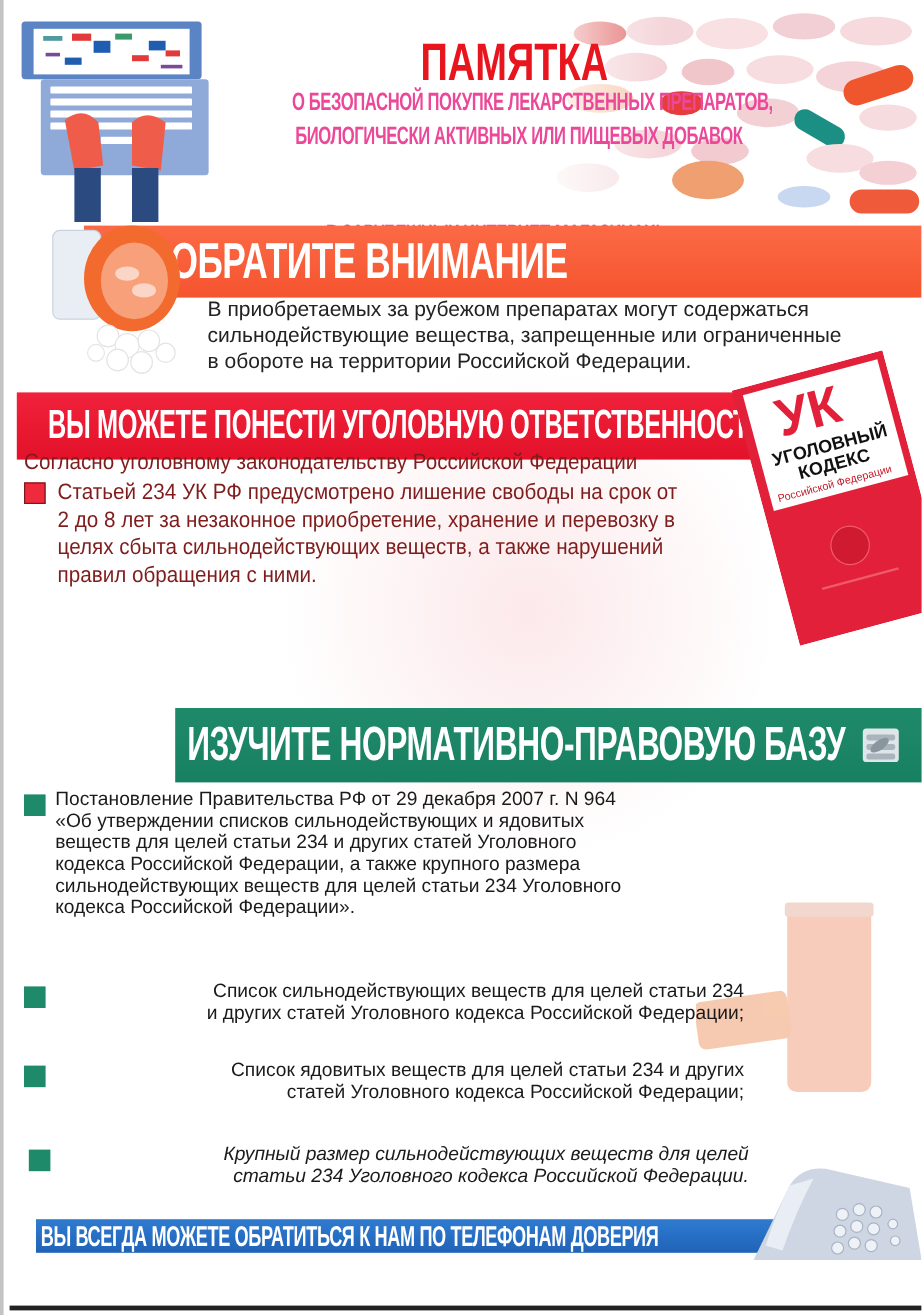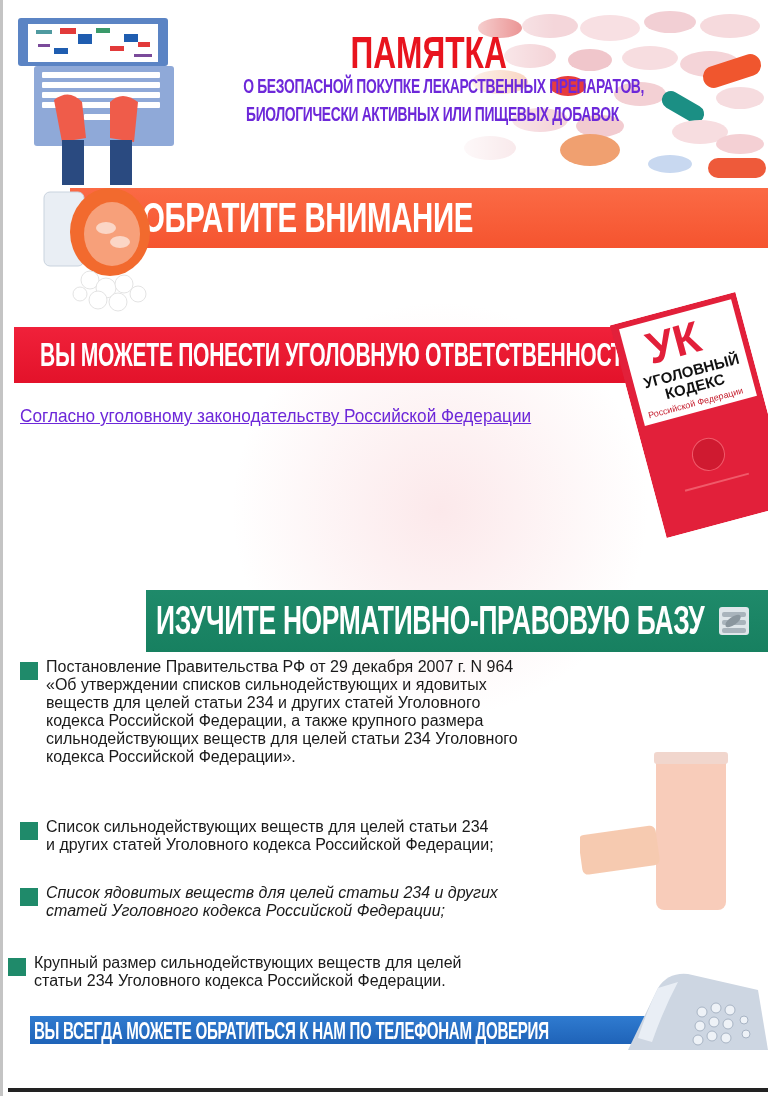--- a/index.html
+++ b/index.html
@@ -10,55 +10,55 @@
     .bottom-line { position: absolute; left: 8px; right: 0; top: 1088px; height: 4px; background: #222; }
 
     
     .cond { font-family: "Liberation Sans", sans-serif; font-weight: 700; transform-origin: left center; display: inline-block; white-space: nowrap; letter-spacing: -0.5px; }
 
     
     .laptop { position: absolute; left: 14px; top: 10px; width: 160px; height: 175px; }
     .pills { position: absolute; left: 440px; top: 8px; width: 328px; height: 176px; overflow: hidden; }
     .title-main { position: absolute; left: 320px; top: 28px; width: 180px; text-align: center; }
     .title-main span { color: #e8141e; font-size: 44px; transform: scaleX(0.72); transform-origin: center center; letter-spacing: 0; }
-    .subtitle-line { position: absolute; text-align: center; color: #6d28d9; font-size: 21px; }
+    .subtitle-line { position: absolute; text-align: center; color: #ec4899; font-size: 21px; }
     .subtitle-line span { transform: scaleX(0.66); transform-origin: center center; }
     .sub1 { left: 140px; top: 74px; width: 520px; }
     .sub2 { left: 150px; top: 102px; width: 500px; }
     .sub3 { left: 200px; top: 140px; width: 400px; margin-top: 44px; }
 
     
     .attention-bar { position: absolute; left: 70px; top: 188px; width: 698px; height: 60px; background: linear-gradient(#fb6a45, #f5542f); }
     .attention-bar .h { position: absolute; left: 72px; top: 6px; color: #fff; font-size: 42px; transform: scaleX(0.70); }
     .bottle { position: absolute; left: 40px; top: 184px; width: 130px; height: 128px; }
     .attention-text { position: absolute; left: 173px; top: 246px; width: 572px; font-size: 17.5px; line-height: 22px; text-align: justify; color: #222; }
     .attention-text p { margin: 0; }
 
     
     .liab-bar { position: absolute; left: 14px; top: 327px; width: 640px; height: 56px; background: linear-gradient(#f0213a, #e3122a); }
     .liab-bar .h { position: absolute; left: 26px; top: 8px; color: #fff; font-size: 34px; transform: scaleX(0.62); }
     .book { position: absolute; left: 636px; top: 305px; width: 130px; height: 220px; transform: rotate(-15deg); transform-origin: center; }
-    .liab-body { position: absolute; left: 20px; top: 404px; width: 640px; font-size: 18.5px; line-height: 23px; color: #6d28d9; text-decoration: underline; }
+    .liab-body { position: absolute; left: 20px; top: 373px; width: 640px; font-size: 18.5px; line-height: 23px; color: #7f1d1d; }
     .liab-body .lead { margin-bottom: 2px; transform: scaleX(0.93); transform-origin: left; white-space: nowrap; }
     .bullet-item { position: relative; padding-left: 28px; margin-bottom: 0; }
     .bullet-item .sq { position: absolute; left: 0; top: 4px; width: 18px; height: 18px; background: #ee2a3c; border: 1px solid #7a1a1a; }
     .bullet-item .txt { display: block; transform: scaleX(0.93); transform-origin: left; white-space: pre-line; }
 
     
     .law-bar { position: absolute; left: 146px; top: 590px; width: 650px; height: 62px; background: linear-gradient(#1f8a6a, #178060); }
     .law-bar .h { position: absolute; left: 10px; top: 8px; color: #fff; font-size: 40px; transform: scaleX(0.66); }
     .law-icon { position: absolute; left: 572px; top: 16px; width: 32px; height: 30px; }
     .law-item { position: relative; padding-left: 26px; }
     .law-item .sq { position: absolute; left: 0; top: 4px; width: 18px; height: 18px; background: #1f8a6a; }
-    .law-item .txt { display: block; white-space: pre-line; }
+    .law-item .txt { display: block; white-space: pre-line; text-align: right; }
     .law-item.first .txt { text-align: justify; text-align-last: left; }
     .li1 { position: absolute; left: 20px; top: 658px; width: 582px; }
     .li2 { position: absolute; left: 20px; top: 818px; width: 600px; }
-    .li3 { position: absolute; left: 20px; top: 884px; width: 600px; font-style: italic; }
-    .li4 { position: absolute; left: 8px; top: 954px; width: 600px; }
+    .li3 { position: absolute; left: 20px; top: 884px; width: 600px; }
+    .li4 { position: absolute; left: 24px; top: 954px; width: 600px; font-style: italic; }
 
     .jar { position: absolute; left: 580px; top: 690px; width: 190px; height: 220px; opacity: .55; }
 
     
     .trust-bar { position: absolute; left: 30px; top: 1016px; width: 708px; height: 28px; background: linear-gradient(#2f7bd0, #1f63b8); }
     .trust-bar .h { position: absolute; left: 4px; top: 1px; color: #fff; font-size: 24px; transform: scaleX(0.63); }
     .phone { position: absolute; left: 618px; top: 968px; width: 150px; height: 82px; }
 
     .faint-bg { position: absolute; left: 230px; top: 300px; width: 420px; height: 420px; border-radius: 50%; background: radial-gradient(circle, rgba(246,190,196,.35), rgba(255,255,255,0) 70%); }
   </style>
@@ -156,40 +156,50 @@
     <circle cx="50" cy="96" r="9"></circle>
       <circle cx="66" cy="104" r="10"></circle>
       <circle cx="84" cy="100" r="9"></circle>
     <circle cx="58" cy="116" r="9"></circle>
       <circle cx="78" cy="118" r="9"></circle>
       <circle cx="98" cy="110" r="8"></circle>
     <circle cx="40" cy="110" r="7"></circle>
   </g>
 </svg>
 <div class="attention-text">
+  <p>В приобретаемых за рубежом препаратах могут содержаться</p>
+  <p>сильнодействующие вещества, запрещенные или ограниченные</p>
+  <p style="text-align:left">в обороте на территории Российской Федерации.</p>
 </div>
 
 <div class="liab-bar">
   <span class="h cond">ВЫ МОЖЕТЕ ПОНЕСТИ УГОЛОВНУЮ ОТВЕТСТВЕННОСТЬ</span>
 </div>
 <div class="book">
   <svg width="130" height="220" viewBox="0 0 130 220">
     <rect x="0" y="0" width="130" height="220" fill="#e2203a"></rect>
     <rect x="8" y="6" width="116" height="100" fill="#ffffff"></rect>
     <text x="30" y="48" font-family="Liberation Sans, sans-serif" font-weight="700" font-size="44" fill="#e2203a">УК</text>
     <text x="18" y="70" font-family="Liberation Sans, sans-serif" font-weight="700" font-size="15" fill="#111">УГОЛОВНЫЙ</text>
     <text x="36" y="86" font-family="Liberation Sans, sans-serif" font-weight="700" font-size="15" fill="#111">КОДЕКС</text>
     <text x="14" y="100" font-family="Liberation Sans, sans-serif" font-size="9" fill="#c41a2a">Российской Федерации</text>
     <circle cx="62" cy="150" r="16" fill="#cf1a30" stroke="#f05a6a"></circle>
     <rect x="30" y="178" width="66" height="2" fill="#f05a6a"></rect>
   </svg>
 </div>
 
 <div class="liab-body">
   <div class="lead">Согласно уголовному законодательству Российской Федерации</div>
+  <div class="bullet-item">
+    <span class="sq"></span>
+    <span class="txt">Статьей 234 УК РФ предусмотрено лишение свободы на срок от
+2 до 8 лет за незаконное приобретение, хранение и перевозку в
+целях сбыта сильнодействующих веществ, а также нарушений
+правил обращения с ними.</span>
+  </div>
 </div>
 
 <div class="law-bar">
   <span class="h cond">ИЗУЧИТЕ  НОРМАТИВНО-ПРАВОВУЮ БАЗУ</span>
   <svg class="law-icon" viewBox="0 0 32 30">
     <rect x="1" y="1" width="30" height="28" rx="3" fill="#dfe6ea"></rect>
     <rect x="4" y="6" width="24" height="5" rx="2" fill="#a9b4bc"></rect>
     <rect x="4" y="14" width="24" height="5" rx="2" fill="#a9b4bc"></rect>
     <rect x="4" y="22" width="24" height="5" rx="2" fill="#a9b4bc"></rect>
     <ellipse cx="15" cy="15" rx="9" ry="4" transform="rotate(-35 15 15)" fill="#8a969e"></ellipse>

